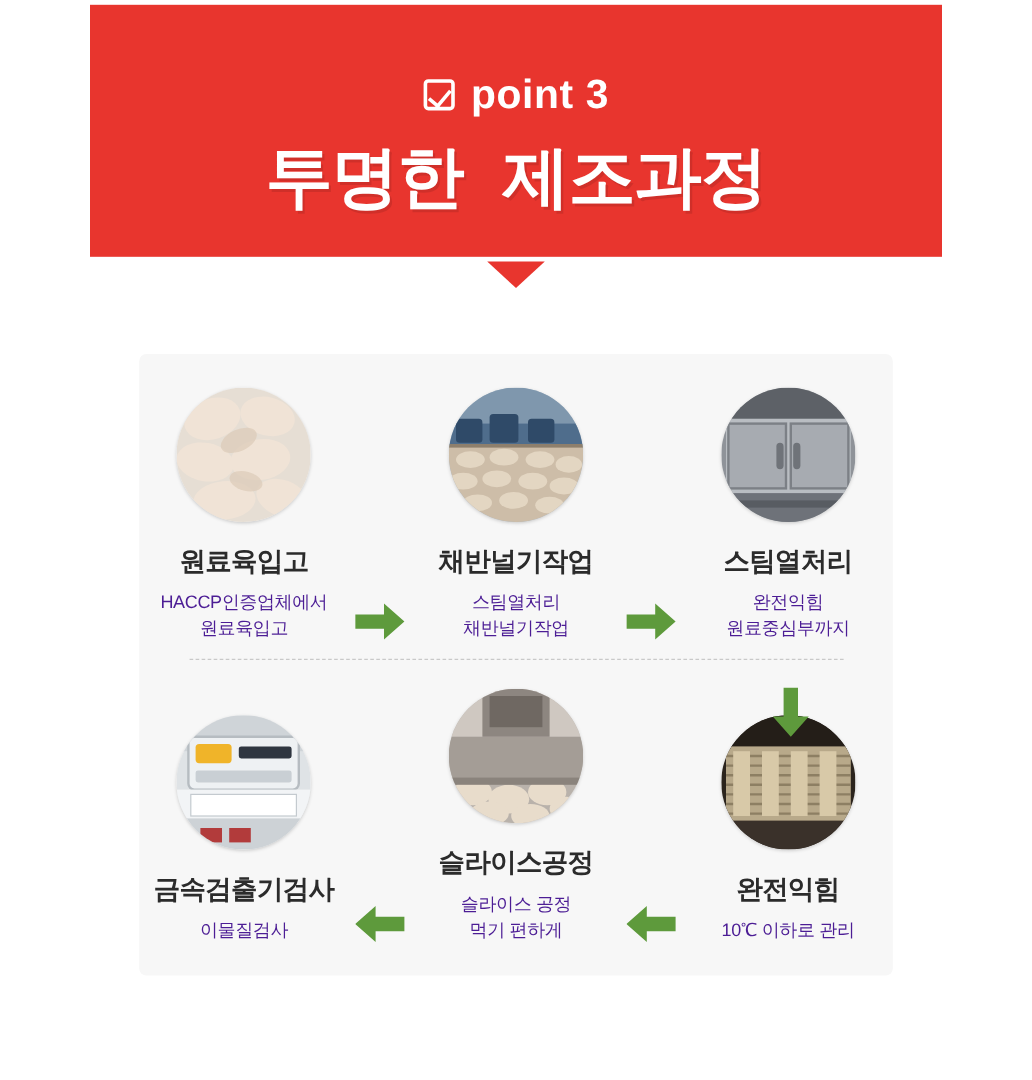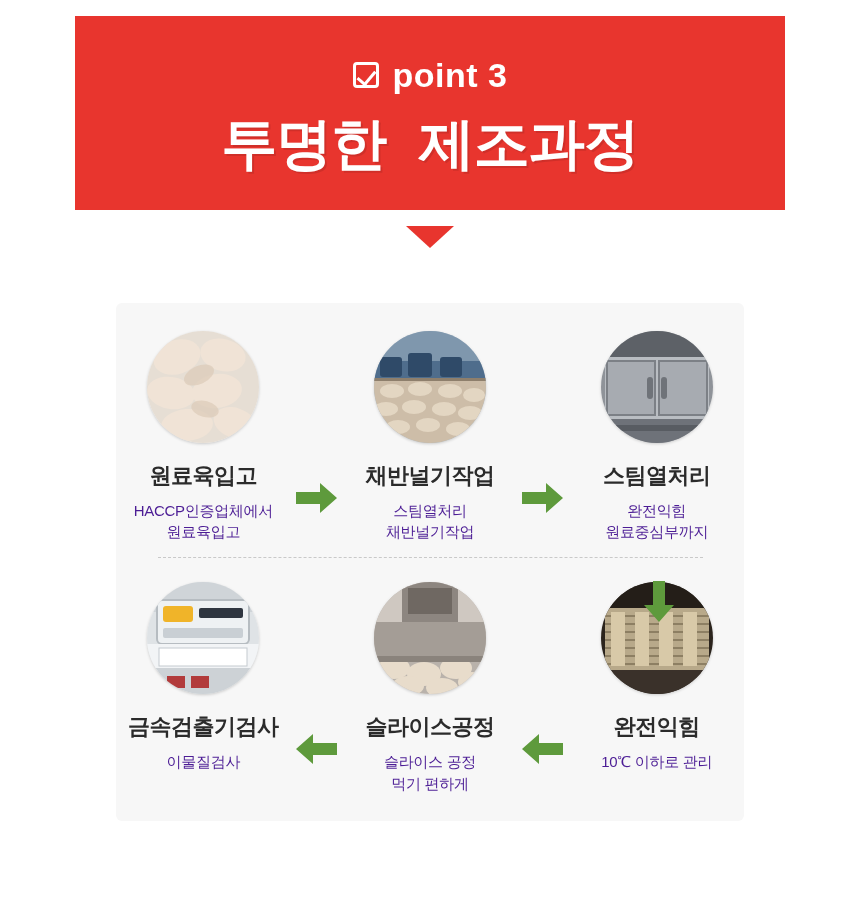--- a/index.html
+++ b/index.html
@@ -16,23 +16,23 @@
     position: relative;
   }
 
   
   .banner-wrap {
     position: relative;
     width: 860px;
   }
   .banner {
     width: 710px;
-    margin: 16px auto;
+    margin: 4px auto;
     background: #e8352e;
-    padding: 28px 0 30px 0;
+    padding: 44px 0 30px 0;
     text-align: center;
     box-sizing: border-box;
   }
   .banner-top {
     display: flex;
     align-items: center;
     justify-content: center;
     gap: 14px;
     margin-top: 14px;
   }
@@ -86,21 +86,21 @@
     width: 628px;
     margin: 55px auto 0 auto;
     background: #f7f7f7;
     border-radius: 6px;
     padding: 28px 0 26px 0;
     box-sizing: border-box;
     position: relative;
   }
   .row {
     display: flex;
-    align-items: flex-start;
+    align-items: flex-end;
     justify-content: center;
     position: relative;
   }
   .row-divider {
     width: 545px;
     margin: 14px auto 12px auto;
     border-top: 1px dashed #c9c9c9;
   }
   .step {
     width: 176px;

